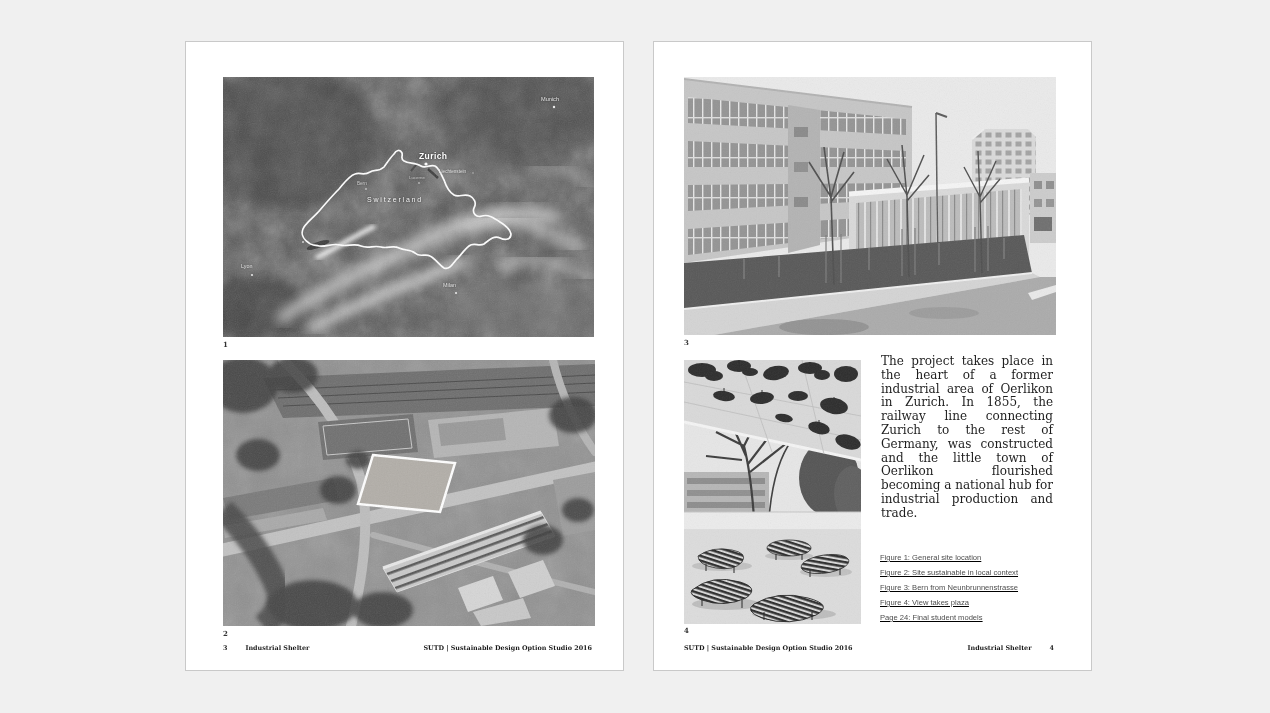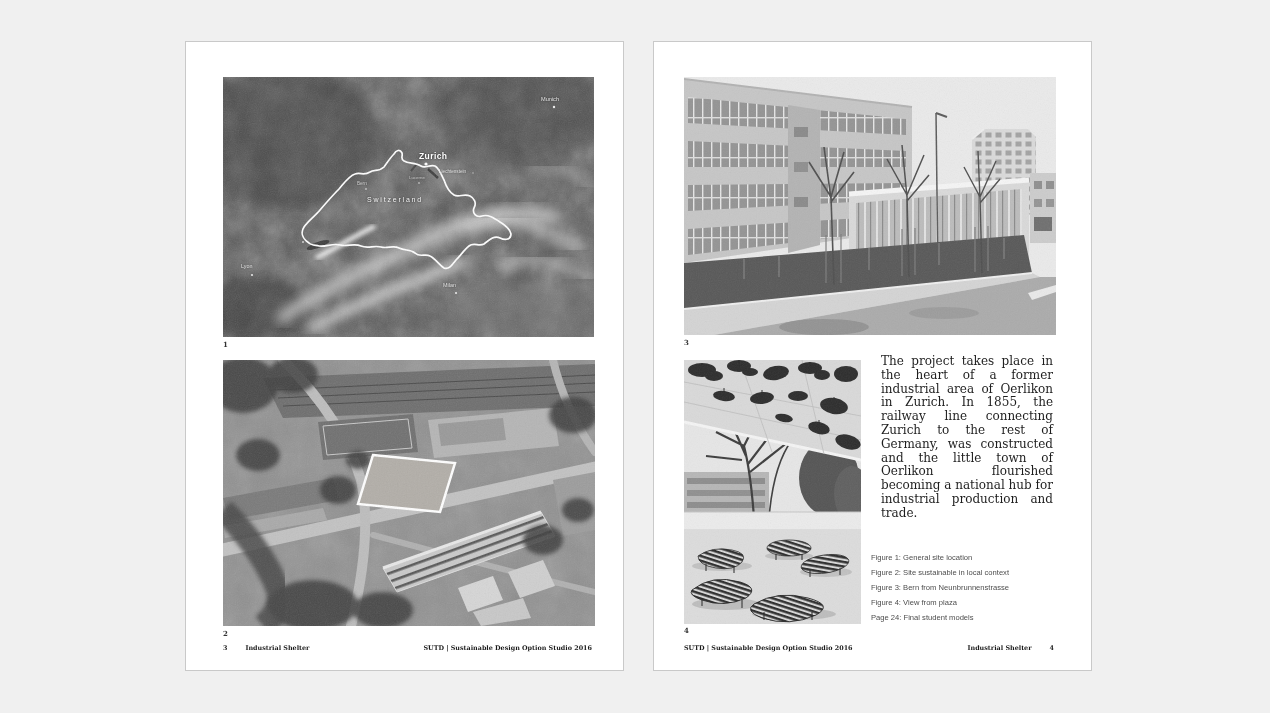--- a/index.html
+++ b/index.html
@@ -32,21 +32,21 @@
   .lb-munich{left:318px;top:19px;font-size:5.6px;opacity:.85;}
   .lb-bern{left:134px;top:104px;font-size:4.6px;opacity:.65;}
   .lb-lucerne{left:186px;top:98px;font-size:4.4px;opacity:.6;}
   .lb-lyon{left:18px;top:186px;font-size:5.4px;opacity:.8;}
   .lb-milan{left:220px;top:205px;font-size:5.4px;opacity:.8;}
   
   .bodytext{position:absolute;left:227px;top:313px;width:172px;
             font-family:"DejaVu Serif",serif;font-size:12px;line-height:13.8px;
             color:#1e1e1e;text-align:justify;}
   .bodytext p{margin:0 0 12px 0;}
-  .captions{position:absolute;left:217px;top:508px;width:176px;}
+  .captions{position:absolute;left:226px;top:508px;width:176px;text-decoration:underline;}
   .capline{display:block;line-height:15px;font-size:7.6px;color:#4d4d4d;
            font-family:"Liberation Sans",sans-serif;}
 </style>
 </head>
 <body>
 
 <svg width="0" height="0" style="position:absolute">
   <defs>
     <filter id="terrain" x="0%" y="0%" width="100%" height="100%">
       <feTurbulence type="fractalNoise" baseFrequency="0.035" numOctaves="4" seed="7"></feTurbulence>
@@ -371,21 +371,21 @@
     <span class="fignum" style="left:30px;top:584px">4</span>
 
     <div class="bodytext">
       <p>The project takes place in the heart of a former industrial area of Oerlikon in Zurich. In 1855, the railway line connecting Zurich to the rest of Germany, was constructed and the little town of Oerlikon flourished becoming a national hub for industrial production and trade.</p>
     </div>
 
     <div class="captions">
       <span class="capline">Figure 1: General site location</span>
       <span class="capline">Figure 2: Site sustainable in local context</span>
       <span class="capline">Figure 3: Bern from Neunbrunnenstrasse</span>
-      <span class="capline">Figure 4: View from plaza</span>
+      <span class="capline">Figure 4: View takes plaza</span>
       <span class="capline">Page 24: Final student models</span>
     </div>
 
     <div class="pfooter rf">
       <span>SUTD | Sustainable Design Option Studio 2016</span>
       <span class="spacer"></span>
       <span>Industrial Shelter</span>
       <span class="gap"></span>
       <span class="pgn">4</span>
     </div>

